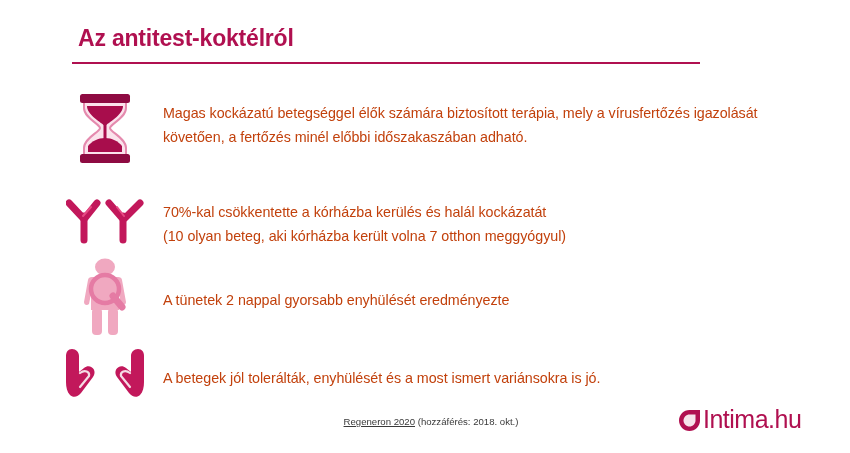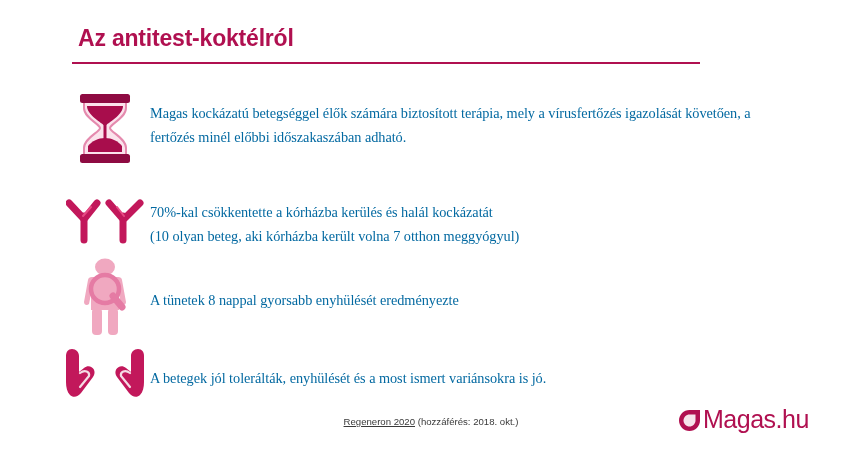--- a/index.html
+++ b/index.html
@@ -36,27 +36,26 @@
     background: #B01050;
   }
   .icon-cell {
     position: absolute;
     display: flex;
     align-items: center;
     justify-content: center;
   }
   .body-text {
     position: absolute;
-    left: 150px;
+    left: 163px;
     font-size: 14.3px;
     line-height: 24px;
-    color: #0369a1;
+    color: #c2410c;
     white-space: pre-line;
     letter-spacing: -0.05px;
-    font-family: Liberation Serif, serif;
   }
 
   #row1-text { top: 101px; width: 610px; }
   #row2-text { top: 200px; width: 610px; }
   #row3-text { top: 288px; width: 610px; }
   #row4-text { top: 366px; width: 610px; }
 
   #row1-icon { left: 74px; top: 88px;  width: 62px; height: 80px; }
   #row2-icon { left: 66px; top: 194px; width: 78px; height: 52px; }
   #row3-icon { left: 76px; top: 258px; width: 58px; height: 78px; }
@@ -169,21 +168,21 @@
     <path d="M12 22 C12 20 14 19 16 19 L42 19 C44 19 46 20 46 22 L50 44 C50 47 47 48 45 46 L43 36 L43 52 L15 52 L15 36 L13 46 C11 48 8 47 8 44 Z" fill="#F0A8C0"></path>
 
     <rect x="16" y="50" width="10" height="27" rx="4" fill="#F0A8C0"></rect>
     <rect x="32" y="50" width="10" height="27" rx="4" fill="#F0A8C0"></rect>
 
     <line x1="37" y1="38" x2="46" y2="49" stroke="#E57BA4" stroke-width="7" stroke-linecap="round"></line>
 
     <circle cx="29" cy="31" r="14" fill="none" stroke="#E57BA4" stroke-width="4.5"></circle>
   </svg>
 </div>
-<div class="body-text" id="row3-text">A tünetek 8 nappal gyorsabb enyhülését eredményezte</div>
+<div class="body-text" id="row3-text">A tünetek 2 nappal gyorsabb enyhülését eredményezte</div>
 
 <div class="icon-cell" id="row4-icon">
   <svg viewBox="0 0 82 54" width="82" height="54" xmlns="http://www.w3.org/2000/svg">
 
     <path d="M8 3 C12 3 15 6 15 10 L15 26 L20 22 C26 17 34 24 29 31 L17 47 C14 51 9 52 6 49 C3 46 2 41 2 36 L2 10 C2 6 4 3 8 3 Z" fill="#C2185B"></path>
     <path d="M16 27 C21 23 26 26 25 30 L16 41" fill="none" stroke="#F4DCE4" stroke-width="2.2" stroke-linecap="round"></path>
 
     <path d="M74 3 C70 3 67 6 67 10 L67 26 L62 22 C56 17 48 24 53 31 L65 47 C68 51 73 52 76 49 C79 46 80 41 80 36 L80 10 C80 6 78 3 74 3 Z" fill="#C2185B"></path>
     <path d="M66 27 C61 23 56 26 57 30 L66 41" fill="none" stroke="#F4DCE4" stroke-width="2.2" stroke-linecap="round"></path>
   </svg>
@@ -195,15 +194,15 @@
 </div>
 
 <div class="logo">
   <div class="logo-row">
     <span class="logo-mark">
       <svg viewBox="0 0 25 25" width="25" height="25" xmlns="http://www.w3.org/2000/svg">
         <path d="M24 1 L24 13.5 C24 19.3 19.3 24 13.5 24 C7.7 24 3 19.3 3 13.5 C3 7.7 7.7 3 13.5 3 L24 3 Z" fill="#B01050"></path>
         <path d="M19.5 8 L19.5 13.5 C19.5 16.8 16.8 19.5 13.5 19.5 C10.2 19.5 7.5 16.8 7.5 13.5 C7.5 10.2 10.2 7.5 13.5 7.5 L19.5 7.5 Z" fill="#F6E3EA"></path>
       </svg>
     </span>
-    <span class="logo-word">Magas.hu</span>
+    <span class="logo-word">Intima.hu</span>
   </div>
 </div>
 
 </body></html>

